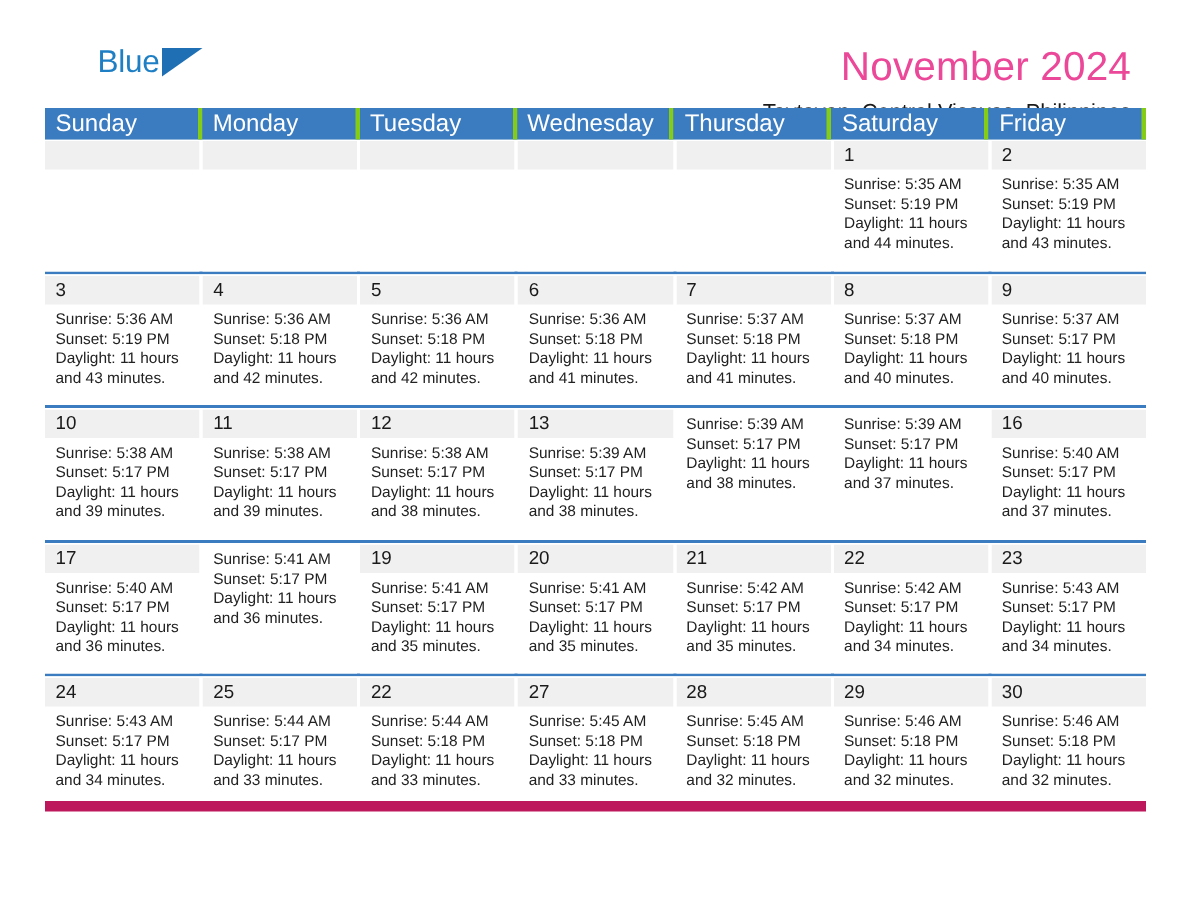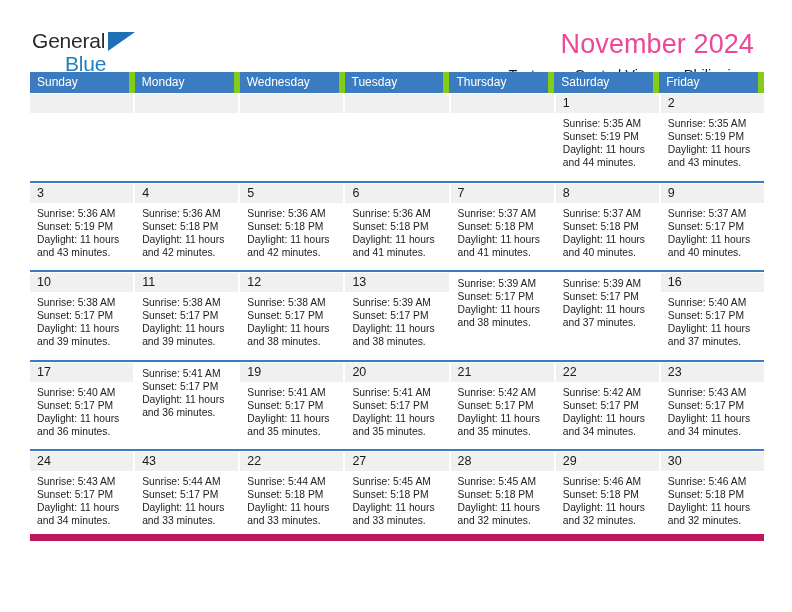--- a/index.html
+++ b/index.html
@@ -85,25 +85,25 @@
   }
 
   .weekdays {
     display: grid;
     grid-template-columns: repeat(7, 1fr);
     background: #3b7cc0;
     height: 21px;
   }
   .weekday {
     color: #ffffff;
-    font-size: 12px;
+    font-size: 16px;
     line-height: 21px;
     padding-left: 7px;
     background: #3b7cc0;
-    border-right: 6px solid #84cc16;
+    border-right: 3px solid #84cc16;
   }
 
   .week {
     display: grid;
     grid-template-columns: repeat(7, 1fr);
     column-gap: 2px;
     height: 89.5px;
     border-top: 1px solid #ffffff;
     border-bottom: 2px solid #3b7cc0;
     background: #ffffff;
@@ -134,38 +134,37 @@
   .day-line { white-space: nowrap; }
 </style>
 </head>
 <body>
 
 <div class="page">
 
   <div class="header">
 
     <div class="logo">
-      <span class="logo-general">General</span>
       <span class="logo-triangle"></span>
       <span class="logo-blue">Blue</span>
     </div>
 
     <div class="titles">
       <div class="title-month">November 2024</div>
       <div class="title-location">Taytayan, Central Visayas, Philippines</div>
     </div>
 
   </div>
 
   <div class="calendar">
     <div class="weekdays">
         <div class="weekday">Sunday</div>
         <div class="weekday">Monday</div>
+        <div class="weekday">Tuesday</div>
         <div class="weekday">Wednesday</div>
-        <div class="weekday">Tuesday</div>
         <div class="weekday">Thursday</div>
         <div class="weekday">Saturday</div>
         <div class="weekday">Friday</div>
       </div>
     <div id="weeks-container">
         <div class="week">
           <div class="day-cell empty">
             <div class="day-band"></div>
           </div>
           <div class="day-cell empty">
@@ -395,21 +394,21 @@
           <div class="day-cell">
             <div class="day-band">24</div>
             <div class="day-body">
               <div class="day-line">Sunrise: 5:43 AM</div>
               <div class="day-line">Sunset: 5:17 PM</div>
               <div class="day-line">Daylight: 11 hours</div>
               <div class="day-line">and 34 minutes.</div>
             </div>
           </div>
           <div class="day-cell">
-            <div class="day-band">43</div>
+            <div class="day-band">25</div>
             <div class="day-body">
               <div class="day-line">Sunrise: 5:44 AM</div>
               <div class="day-line">Sunset: 5:17 PM</div>
               <div class="day-line">Daylight: 11 hours</div>
               <div class="day-line">and 33 minutes.</div>
             </div>
           </div>
           <div class="day-cell">
             <div class="day-band">22</div>
             <div class="day-body">

